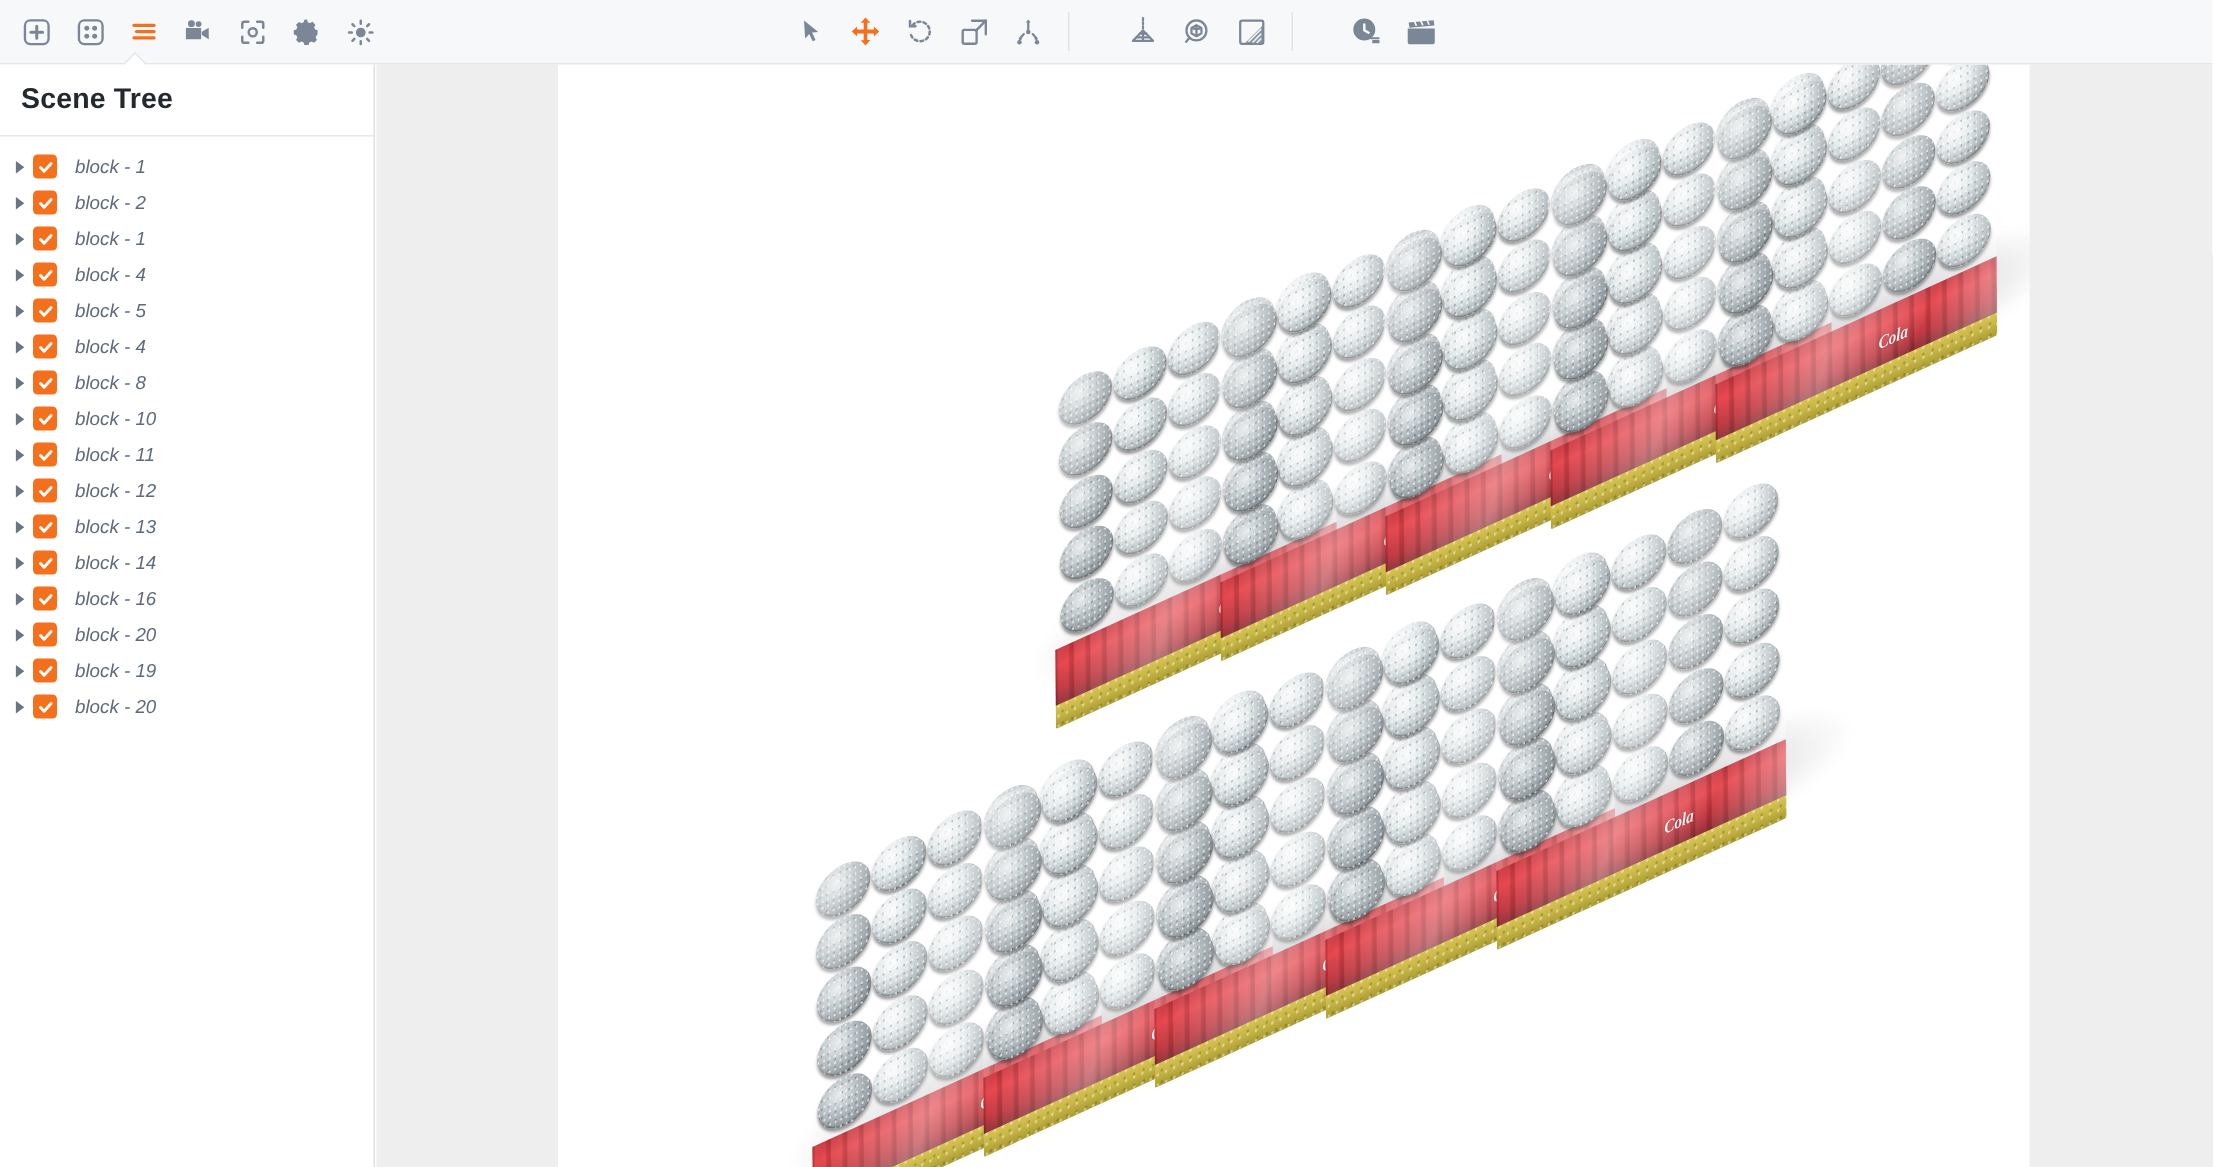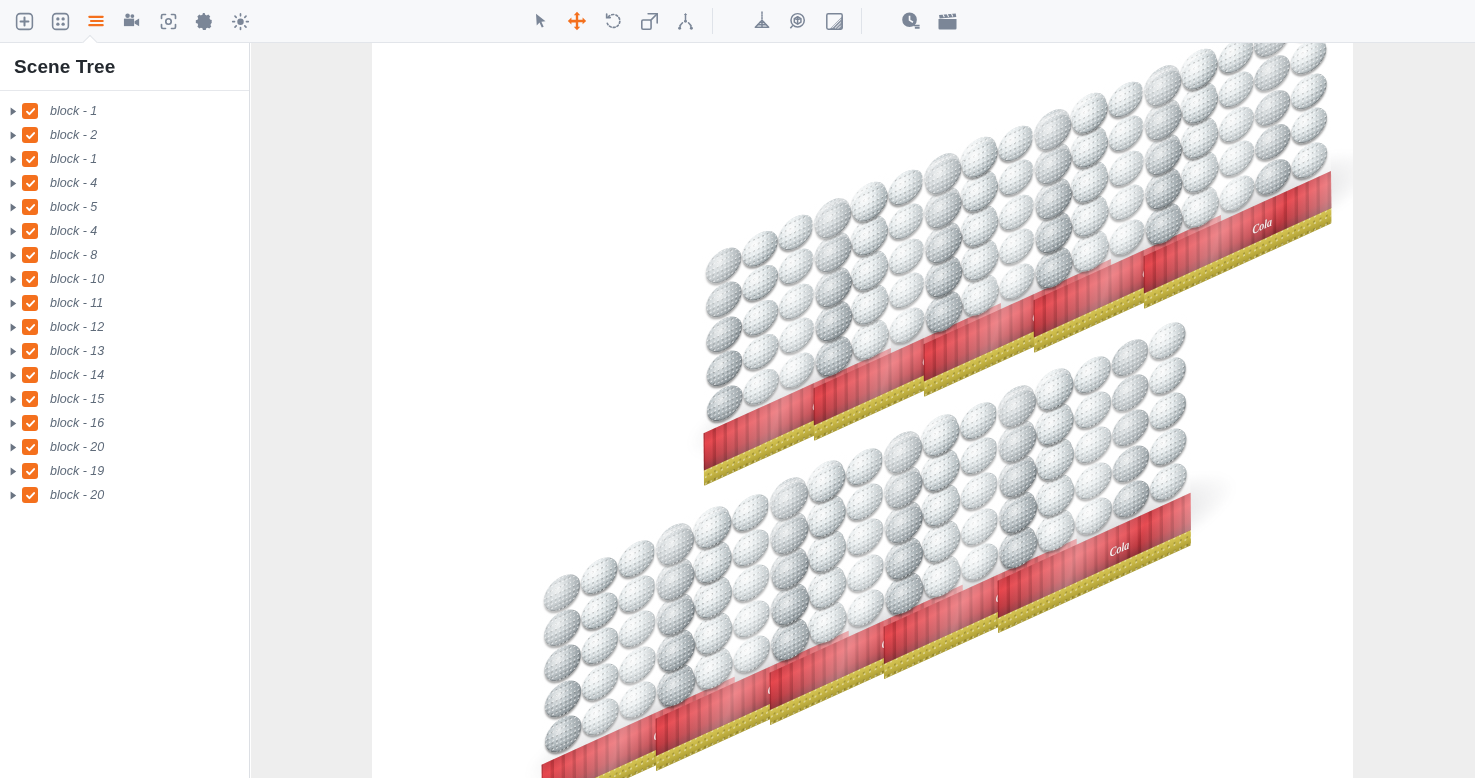--- a/index.html
+++ b/index.html
@@ -622,33 +622,20 @@
           <div class="twisty">
             <svg width="7" height="9" viewBox="0 0 7 9">
               <path d="M0.6 0.4L6.2 4.5 0.6 8.6z" fill="#6a7482"></path>
             </svg>
           </div>
           <div class="tcheck" style="background: rgb(244, 112, 29);">
             <svg width="11" height="11" viewBox="0 0 12 12" fill="none" stroke="#ffffff" stroke-width="2.1" stroke-linecap="round" stroke-linejoin="round">
               <path d="M2.2 6.2l2.6 2.7L9.9 3.3"></path>
             </svg>
           </div>
-          <span class="tlabel">block - 15</span>
-        </div>
-        <div class="tree-row">
-          <div class="twisty">
-            <svg width="7" height="9" viewBox="0 0 7 9">
-              <path d="M0.6 0.4L6.2 4.5 0.6 8.6z" fill="#6a7482"></path>
-            </svg>
-          </div>
-          <div class="tcheck" style="background: rgb(244, 112, 29);">
-            <svg width="11" height="11" viewBox="0 0 12 12" fill="none" stroke="#ffffff" stroke-width="2.1" stroke-linecap="round" stroke-linejoin="round">
-              <path d="M2.2 6.2l2.6 2.7L9.9 3.3"></path>
-            </svg>
-          </div>
           <span class="tlabel">block - 16</span>
         </div>
         <div class="tree-row">
           <div class="twisty">
             <svg width="7" height="9" viewBox="0 0 7 9">
               <path d="M0.6 0.4L6.2 4.5 0.6 8.6z" fill="#6a7482"></path>
             </svg>
           </div>
           <div class="tcheck" style="background: rgb(244, 112, 29);">
             <svg width="11" height="11" viewBox="0 0 12 12" fill="none" stroke="#ffffff" stroke-width="2.1" stroke-linecap="round" stroke-linejoin="round">

